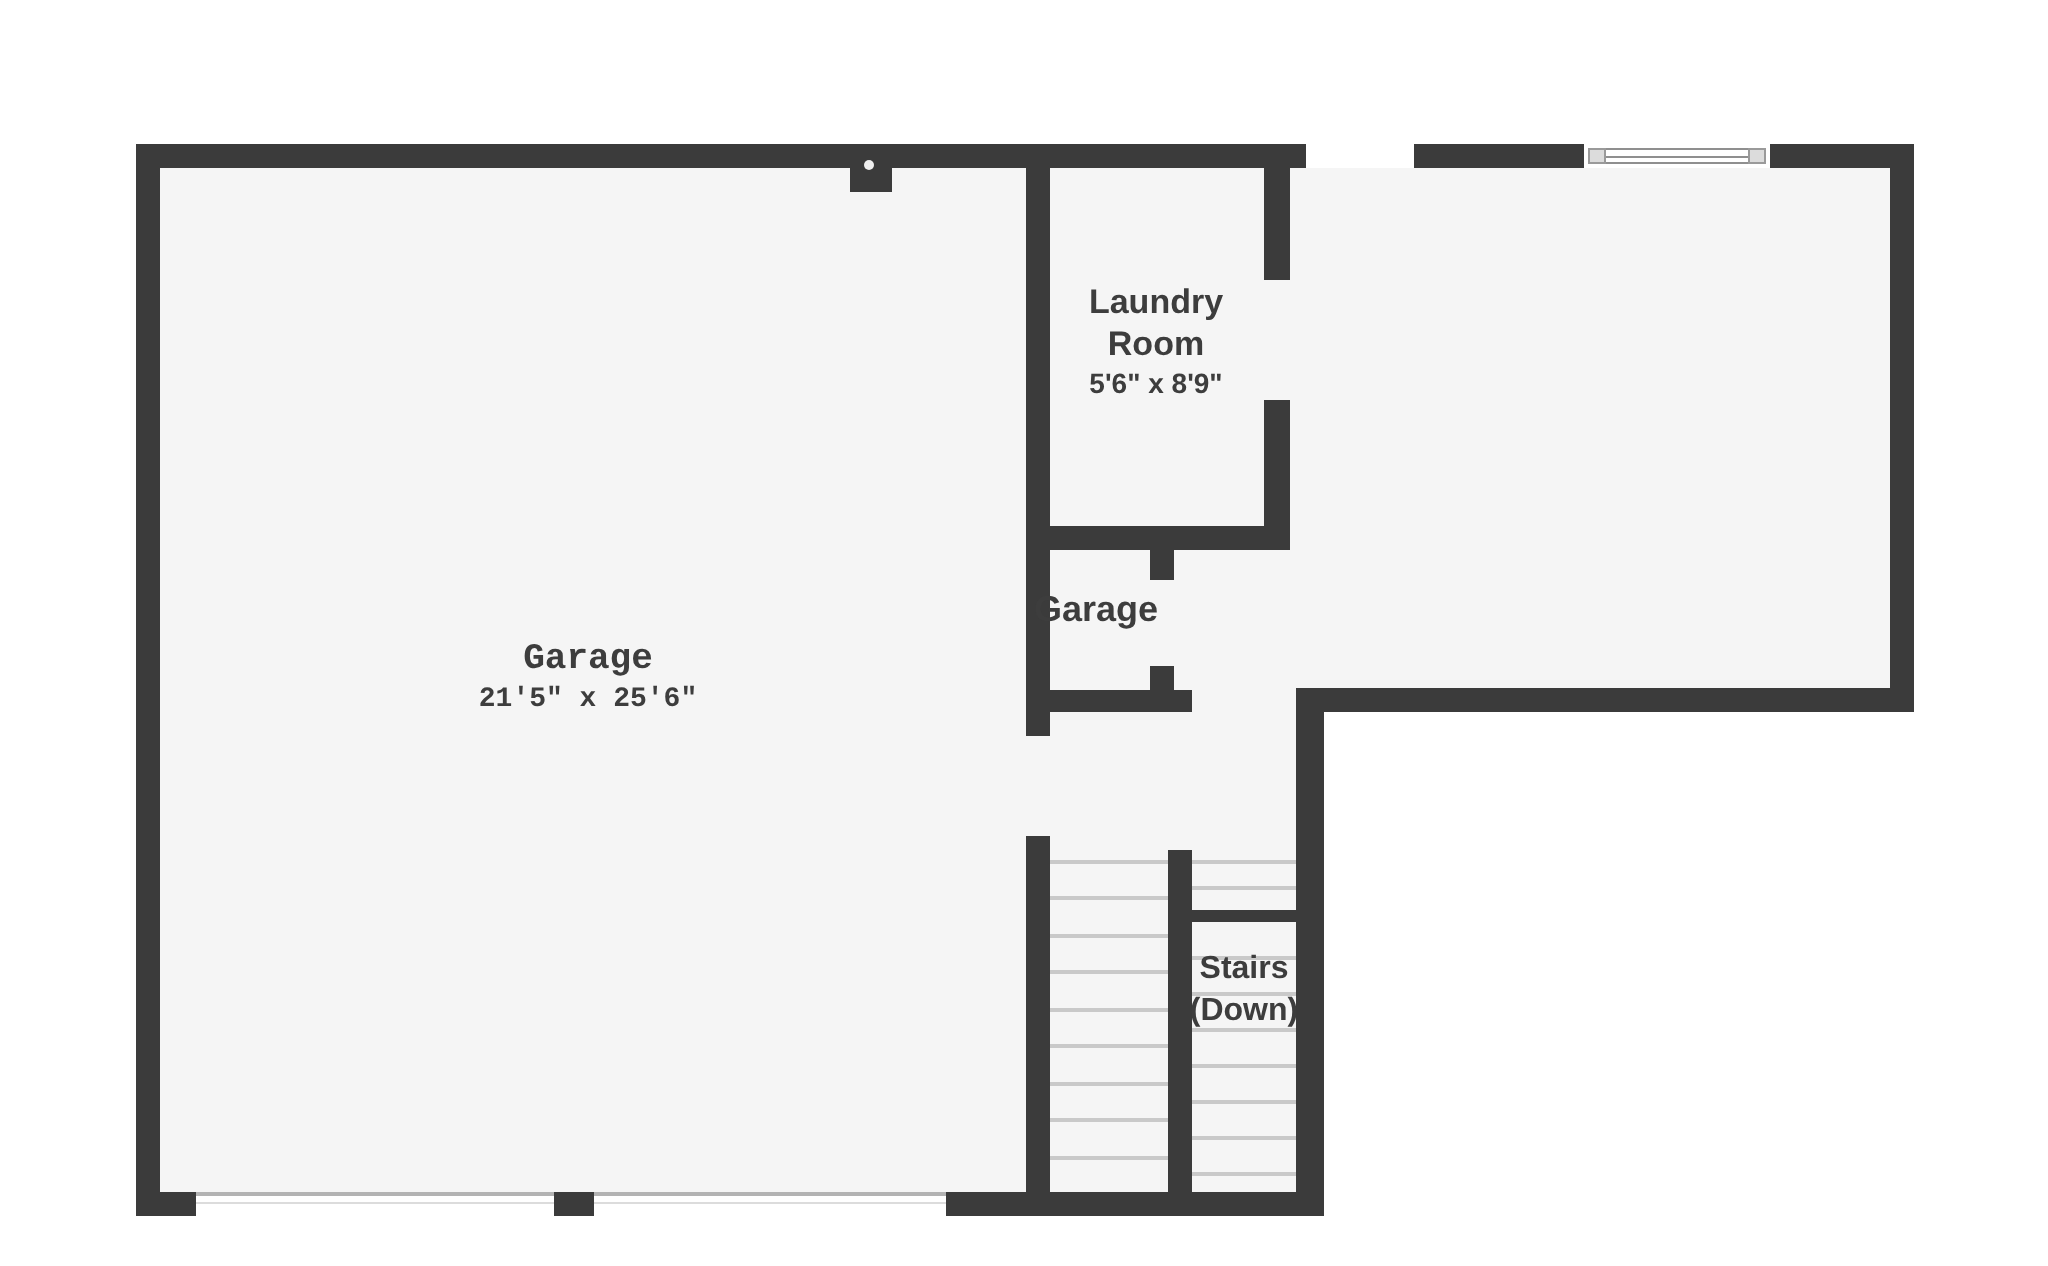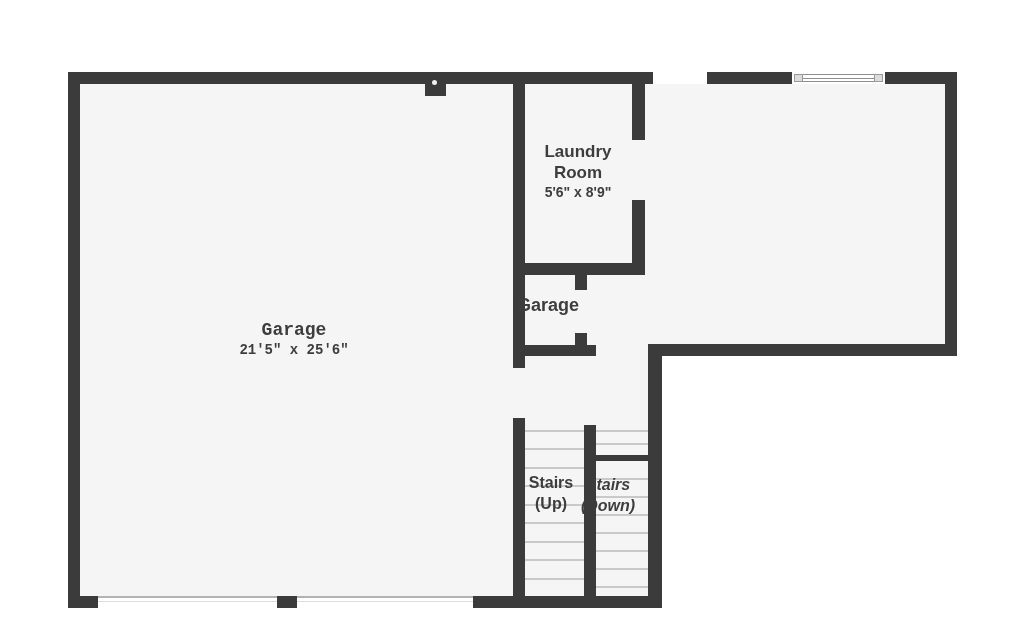--- a/index.html
+++ b/index.html
@@ -103,17 +103,16 @@
   <div class="label" style="left:578px;top:171px;width:90px;">
     <div class="room-name wrap" style="font-size:17px;">Laundry Room</div>
     <div class="room-dims">5'6" x 8'9"</div>
   </div>
 
 
   <div class="label" style="left:548px;top:305px;">
     <div class="room-name">Garage</div>
   </div>
 
-  <div class="label stair-label" style="left:551px;top:493px;width:62px;">Stairs (Up)</div>
 
-  <div class="label stair-label" style="left:608px;top:495px;width:60px;font-style:italic;">Stairs (Down)</div>
+  <div class="label stair-label" style="left:622px;top:495px;width:60px;">Stairs (Down)</div>
 
 </div>
 
 </body></html>

